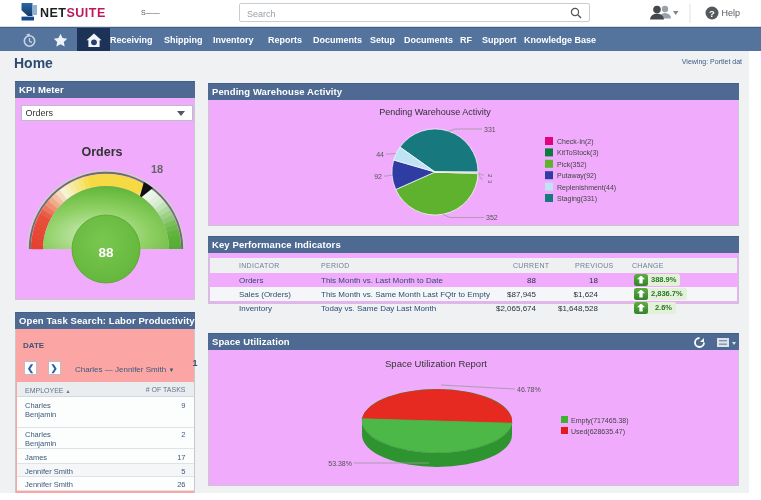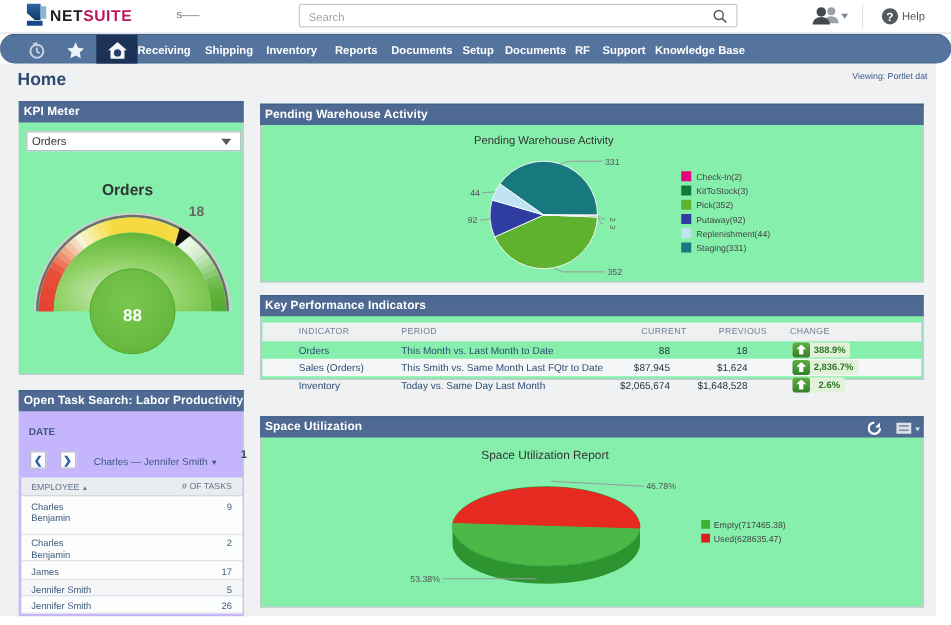--- a/index.html
+++ b/index.html
@@ -10,45 +10,45 @@
 
 #hdr { left:0; top:0; width:761px; height:27px; background:#fff; border-bottom:1px solid #dcdfe3; }
 #logo { left:21px; top:2px; }
 #logotxt { left:40px; top:6px; font-size:12.5px; font-weight:bold; color:#1c2023; letter-spacing:0.5px; }
 #logotxt .lt { color:#be185d; font-weight:bold; }
 #acct { left:141px; top:9px; font-size:7px; color:#555; }
 #search { left:239px; top:3px; width:351px; height:19px; border:1px solid #c9cdd1; border-radius:2px; background:#fff; }
 #search .ph { position:absolute; left:7px; top:5px; font-size:9px; color:#9aa0a6; }
 #hicons { left:648px; top:0; width:113px; height:27px; }
 
-#nav { left:0; top:27px; width:761px; height:24px; background:#54749e; border-top:1.5px solid #3f5e86;border-radius:12px; }
+#nav { left:0; top:27px; width:761px; height:24px; background:#54749e; border-top:1.5px solid #3f5e86; }
 #nav .tile { position:absolute; top:0; height:24px; }
 #homesq { left:77px; width:33px; background:#1c3357; }
 .navitem { position:absolute; top:7px; font-size:9px; font-weight:bold; color:#fff; white-space:nowrap; }
 
 #page { left:0; top:51px; width:761px; height:449px; background:#eff1f2; }
 #hometitle { left:14px; top:4px; font-size:14px; font-weight:bold; color:#2d4b72; }
 #viewing { left:660px; top:7px; width:82px; font-size:7px; color:#3c5a86; text-align:right; }
-.panel { position:absolute; background:#86efac; border:1px solid #c5c9ce; }
+.panel { position:absolute; background:#f0abfc; border:1px solid #c5c9ce; }
 .phead { position:absolute; left:-1px; top:-1px; right:-1px; height:17px; background:#4e6a92;
   border-top:1px solid #40608a; color:#fff; font-size:9.5px; font-weight:bold; line-height:16px;
   padding-left:4.5px; letter-spacing:0.1px; white-space:nowrap; overflow:hidden; }
 
 #p-kpimeter   { left:14.5px;  top:29.5px;  width:180px; height:219px; }
 #p-task       { left:14.5px;  top:260.5px; width:180px; height:182px; }
 #p-pwa        { left:207.5px; top:32px;  width:531.5px; height:143px; }
 #p-kpi        { left:207.5px; top:184.5px; width:531.5px; height:68px;  }
 #p-su         { left:207.5px; top:281.5px; width:531.5px; height:153px; }
 
 #kpisel { position:absolute; left:5px; top:23px; width:172.5px; height:16px; border:1px solid #b9bfc6;
   background:#fff; font-size:9px; color:#333; line-height:14px; padding-left:4px; }
 .caret { position:absolute; right:7px; top:5.5px; width:0; height:0; border-left:4px solid transparent;
   border-right:4px solid transparent; border-top:5px solid #50585e; }
 
-#p-task { background:#c4b5fd; }
+#p-task { background:#fca5a5; }
 #taskdate { position:absolute; left:7.5px; top:28px; font-size:8px; font-weight:bold; color:#3c5677; }
 #tasksel { position:absolute; left:34.5px; top:23px; width:112px; height:15px; border:1px solid #b9bfc6;
   background:#fff; font-size:8.5px; color:#333; line-height:13px; padding-left:5px; }
 #tasksel .caret { top:5px; border-left-width:3.5px; border-right-width:3.5px; border-top-width:4.5px; border-top-color:#3c5677; }
 .navbtn { position:absolute; top:48px; width:13px; height:14px; background:#fdfdfd; border:1px solid #b9bfc6;
   text-align:center; font-size:8.5px; font-weight:bold; color:#2d5ca8; line-height:13px; }
 #taskrange { position:absolute; left:59.5px; top:52px; width:120px; font-size:8px; color:#3c5a7d; }
 #tasktbl { position:absolute; left:1px; top:69px; width:177px; font-size:7.5px; color:#3e5a7c; }
 #tasktbl .th { color:#63748b; font-size:7px; }
 .trow { position:relative; border-bottom:1px solid #dfe3e7; background:#fcfdfd; }
@@ -314,21 +314,21 @@
           <span class="kc2">This Month vs. Last Month to Date</span>
         <span class="kc3">88</span>
           <span class="kc4">18</span>
         <span class="kc5"><span class="badge">
               <span class="ar"></span>
               <span class="tx">388.9%</span>
             </span></span>
       </div>
       <div class="kr" style="top:50px; background:#f5f6f7">
         <span class="kc1">Sales (Orders)</span>
-          <span class="kc2">This Smith vs. Same Month Last FQtr to Date</span>
+          <span class="kc2">This Month vs. Same Month Last FQtr to Empty</span>
         <span class="kc3">$87,945</span>
           <span class="kc4">$1,624</span>
         <span class="kc5"><span class="badge">
               <span class="ar"></span>
               <span class="tx">2,836.7%</span>
             </span></span>
       </div>
       <div class="kr" style="top:64px">
         <span class="kc1">Inventory</span>
           <span class="kc2">Today vs. Same Day Last Month</span>

